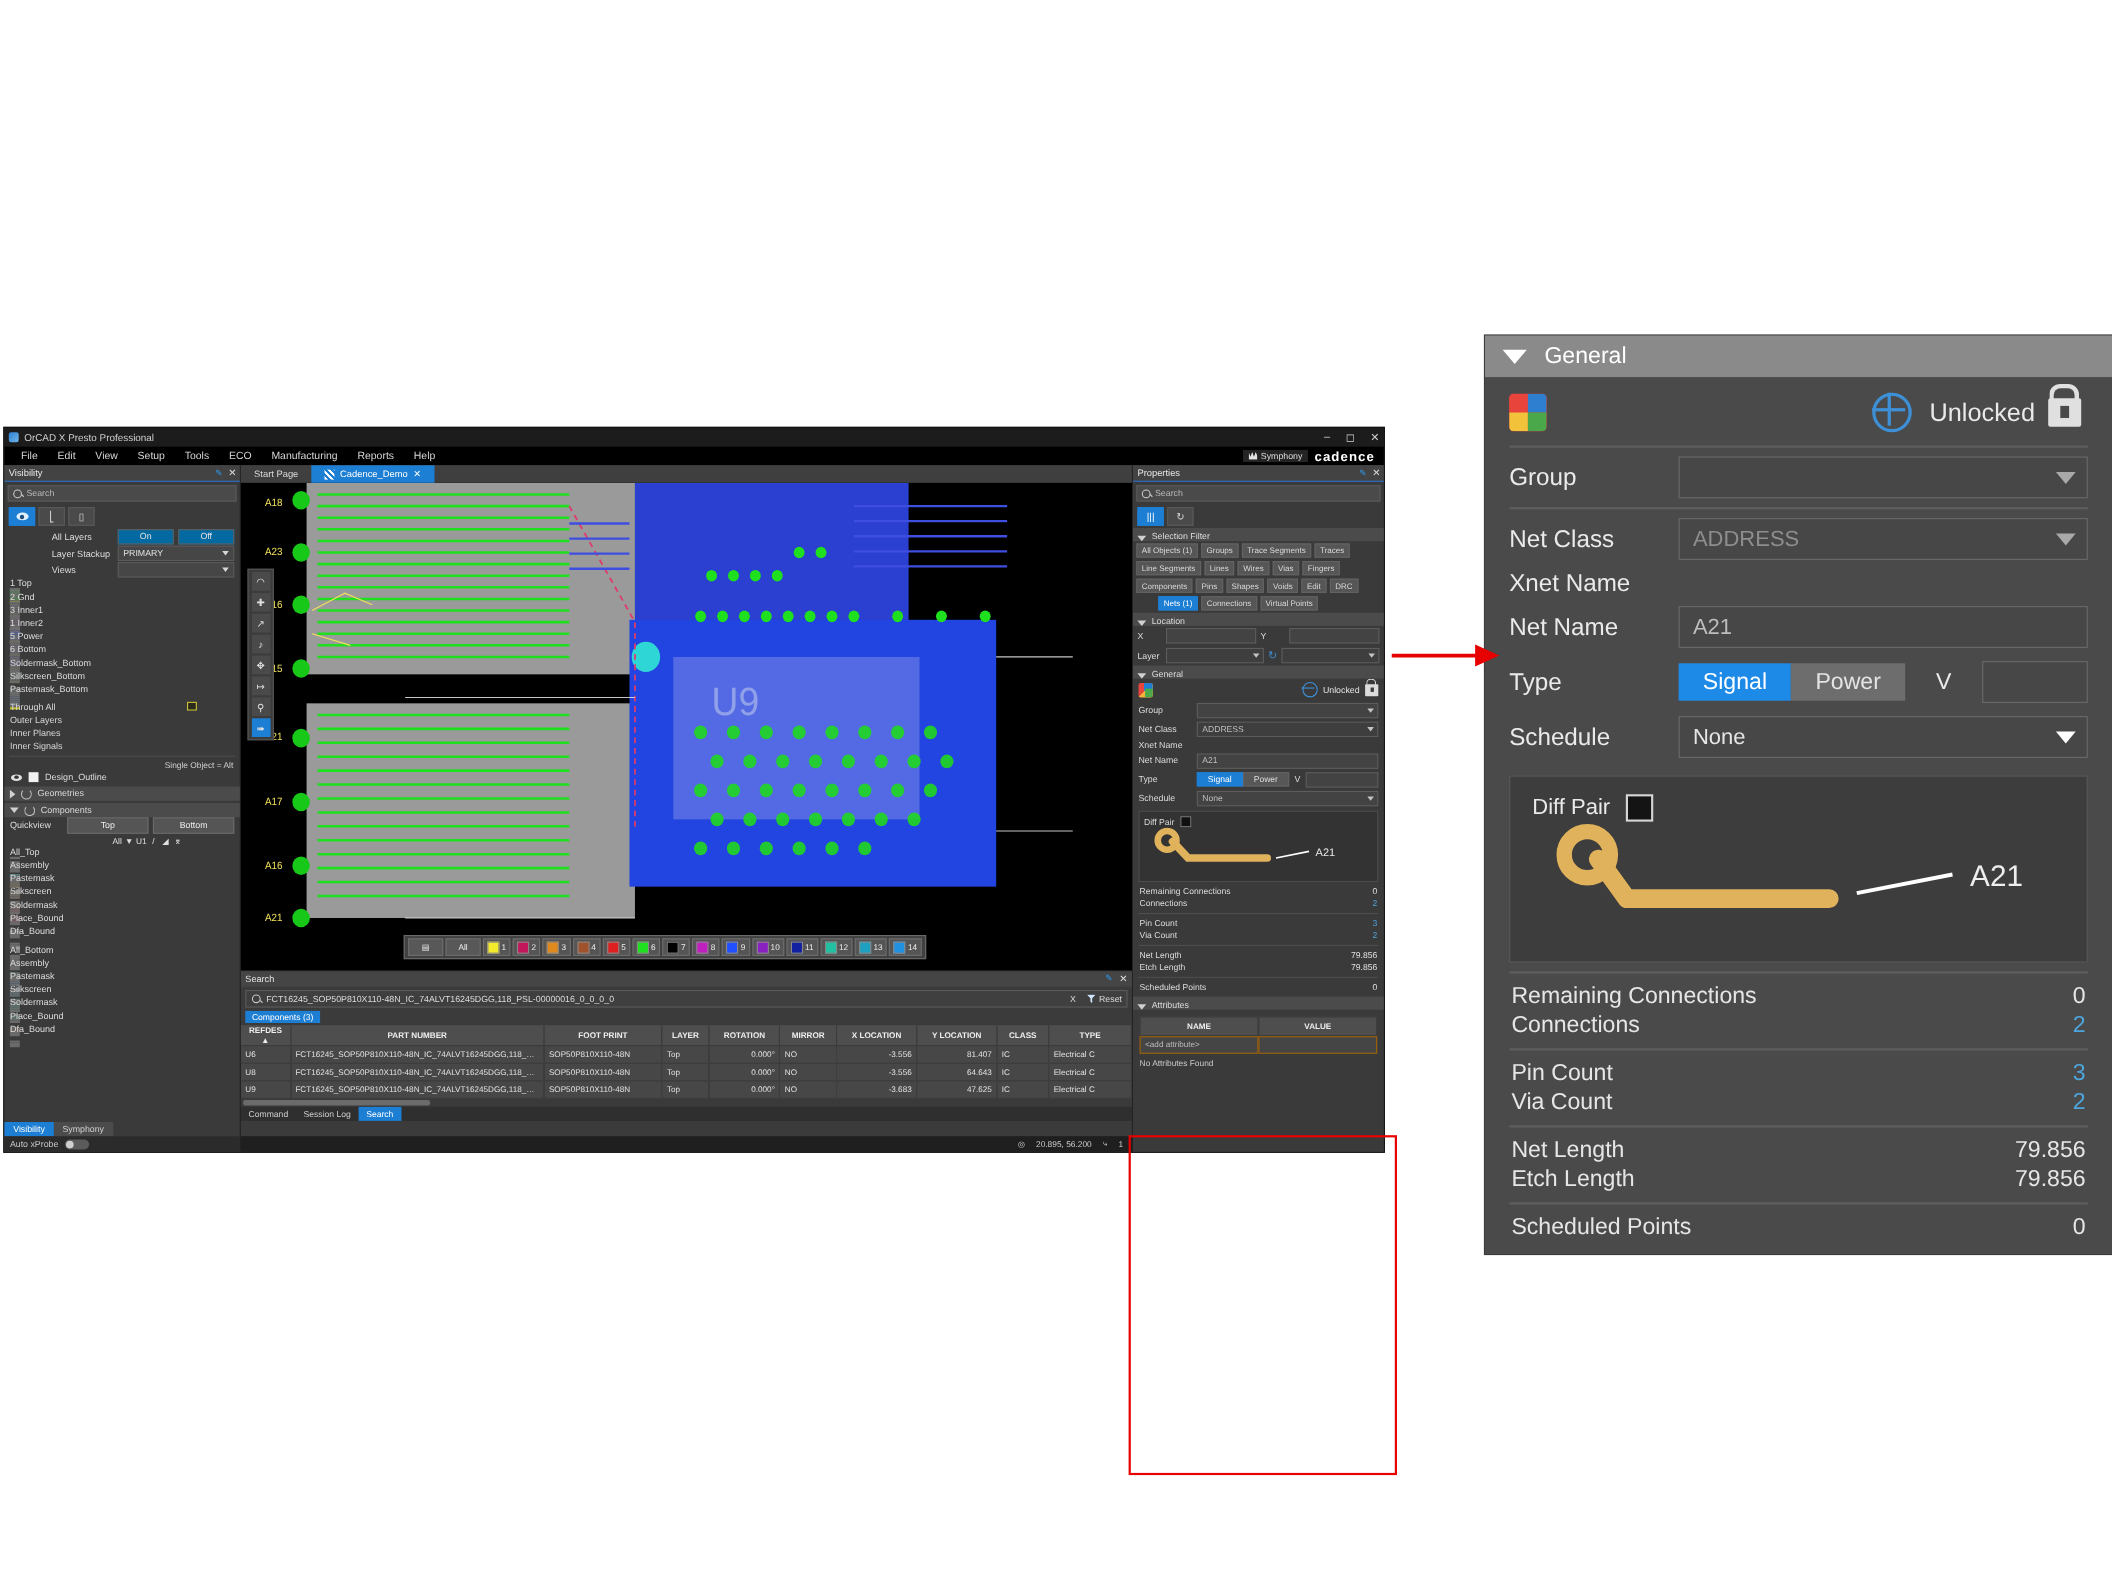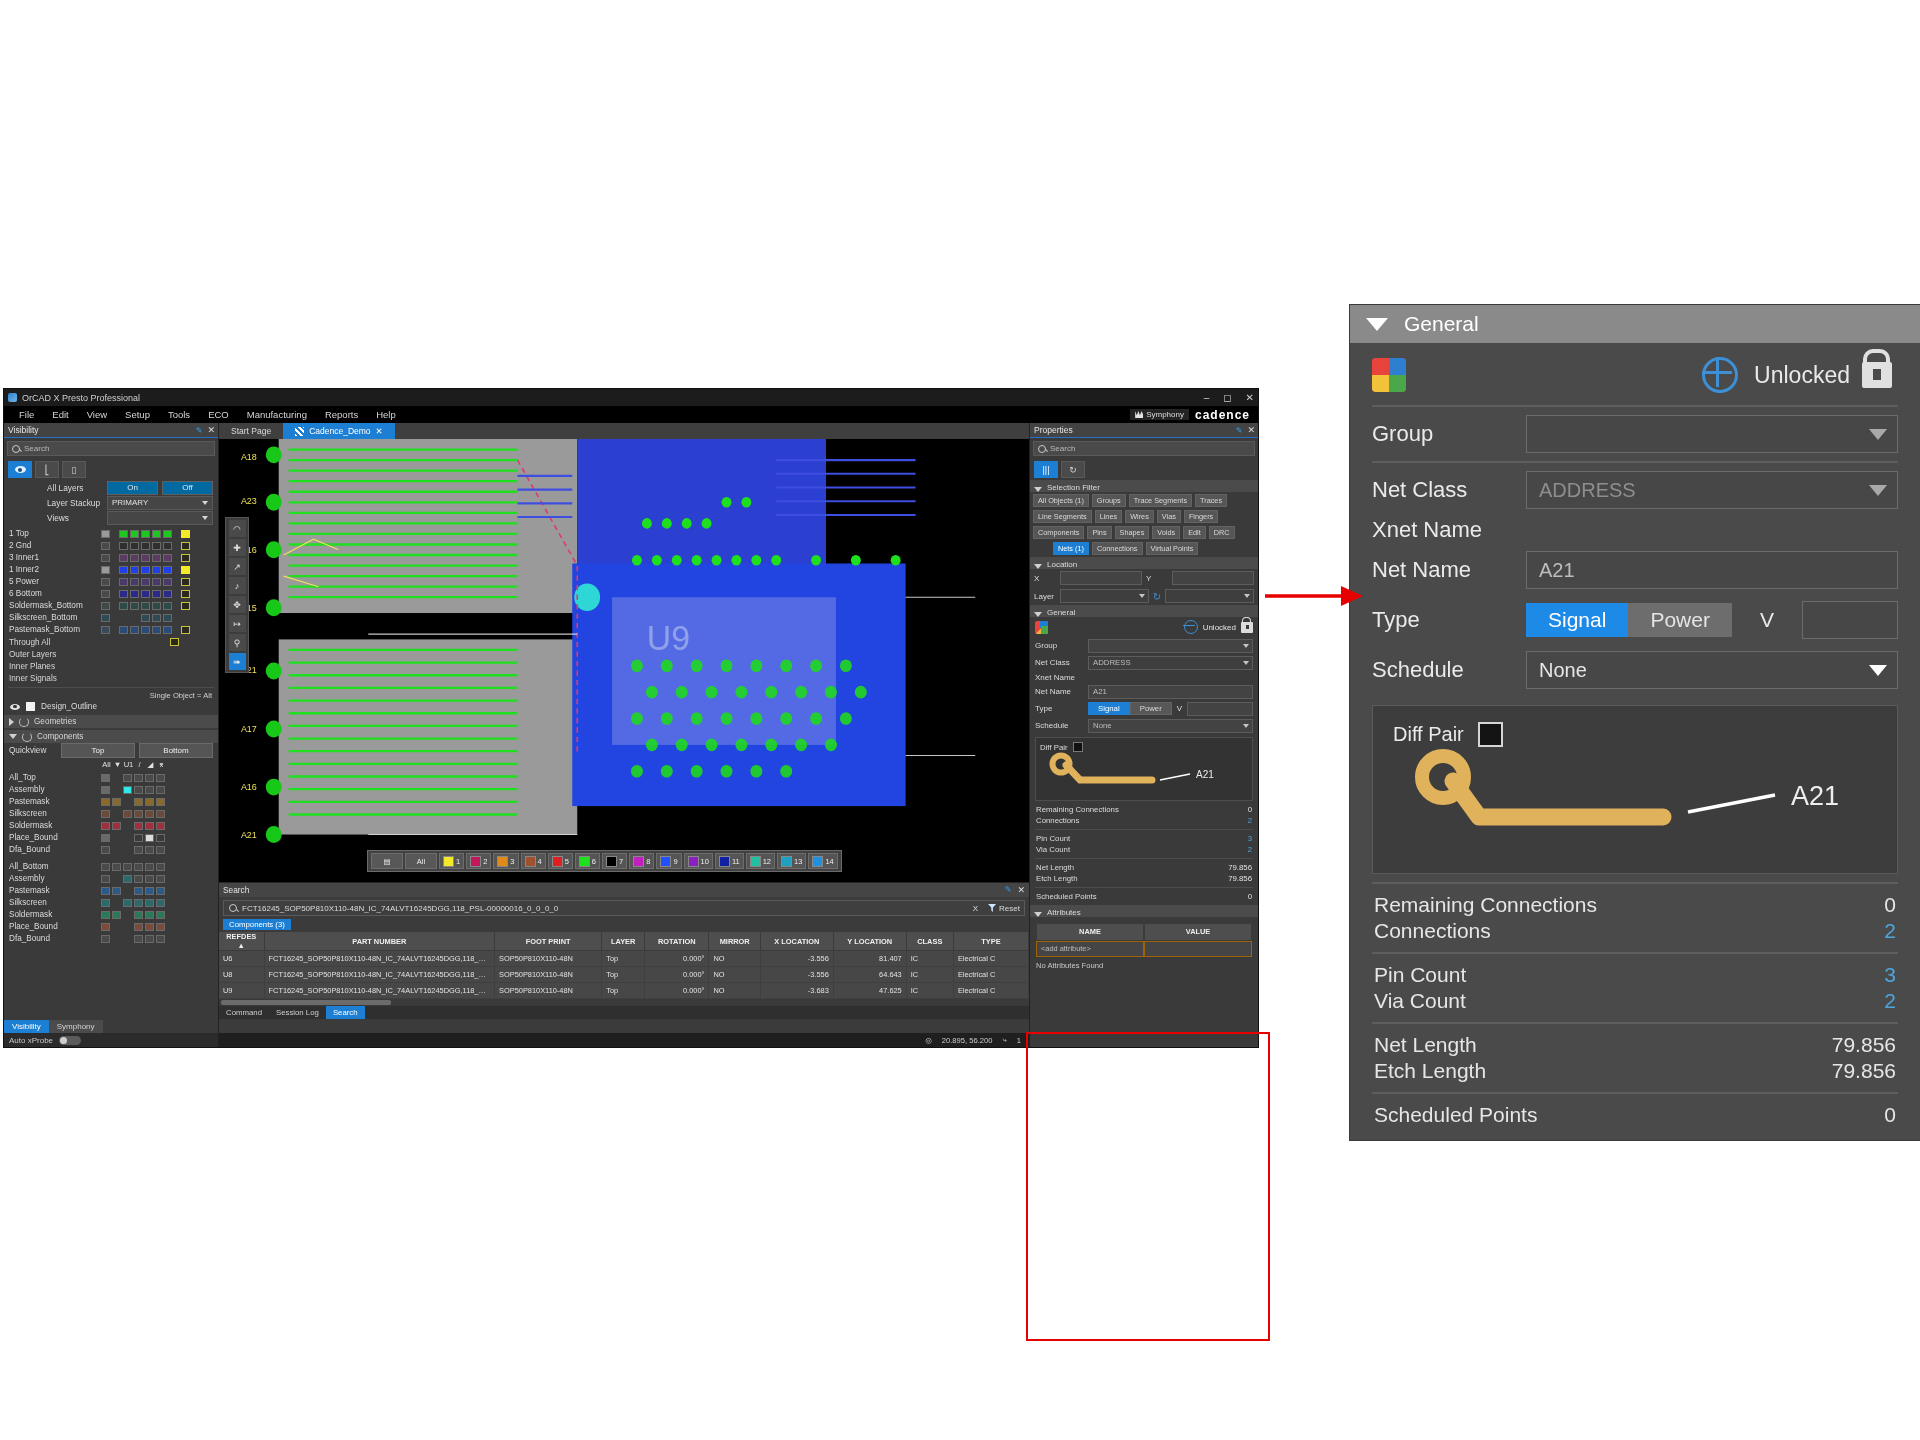--- a/index.html
+++ b/index.html
@@ -34,21 +34,21 @@
   .modebtn.on{background:#1d7fd4;border-color:#1d7fd4;}
   .eyeg{width:11px;height:7px;border-radius:50% 50%;background:#dff0ff;position:relative;}
   .eyeg::after{content:"";position:absolute;left:3.5px;top:1.5px;width:4px;height:4px;border-radius:50%;background:#1d4d7a;}
   .rowline{display:flex;align-items:center;height:15px;font-size:8.3px;color:#dcdcdc;padding:0 5px;gap:4px;margin-left:38px;}
   .rowline .lbl{width:56px;}
   .onoff{display:flex;gap:4px;flex:1;}
   .onoff div{flex:1;background:#0369a1;border:1px solid #606060;text-align:center;font-size:8px;color:#e4e4e4;line-height:12px;height:12px;}
   .selbox{flex:1;background:#464646;border:1px solid #5a5a5a;height:12px;display:flex;align-items:center;padding:0 4px;font-size:8px;color:#e0e0e0;position:relative;}
   .selbox .car{position:absolute;right:4px;border-left:3.5px solid transparent;border-right:3.5px solid transparent;border-top:4px solid #d6d6d6;}
   .layergrid{padding:1px 5px 0 5px;}
-  .lrow{display:flex;align-items:flex-end;height:12px;}
+  .lrow{display:flex;align-items:flex-start;height:12px;flex-direction:column;}
   .lrow .lname{width:92px;font-size:8.2px;color:#dcdcdc;}
   .sw{width:9px;height:8px;border:1px solid #6a6a6a;margin-right:2px;box-sizing:border-box;}
   .swgap{width:7px;}
   .simple-rows{padding:2px 5px 0 5px;}
   .simple-rows .sr{display:flex;align-items:center;height:12px;font-size:8.2px;color:#d6d6d6;}
   .simple-rows .sr .nm{width:92px;}
   .divider{height:1px;background:#4d4d4d;margin:3px 4px;}
   .sobj{font-size:7.6px;color:#d0d0d0;text-align:right;padding-right:6px;}
   .dorow{display:flex;align-items:center;gap:6px;padding:0 6px;height:13px;font-size:8.2px;color:#dcdcdc;}
   .dorow .eyesm{width:10px;height:6px;border-radius:50%;background:#e0e0e0;position:relative;}

